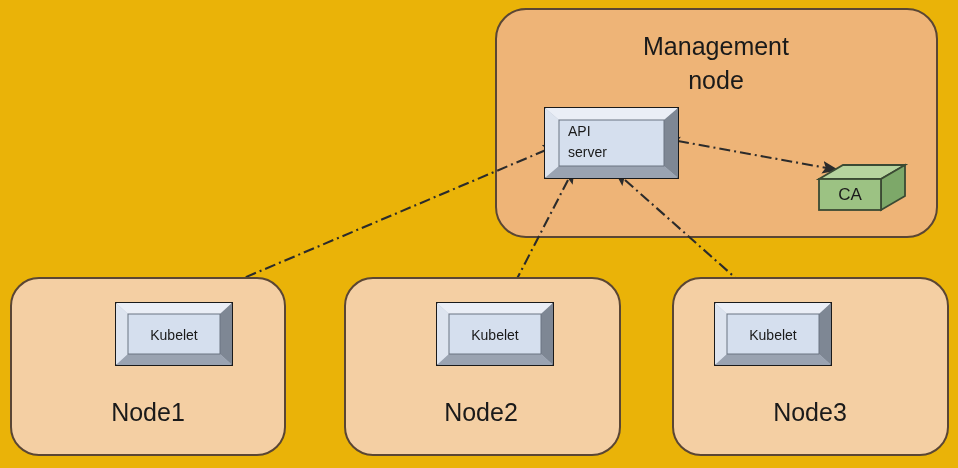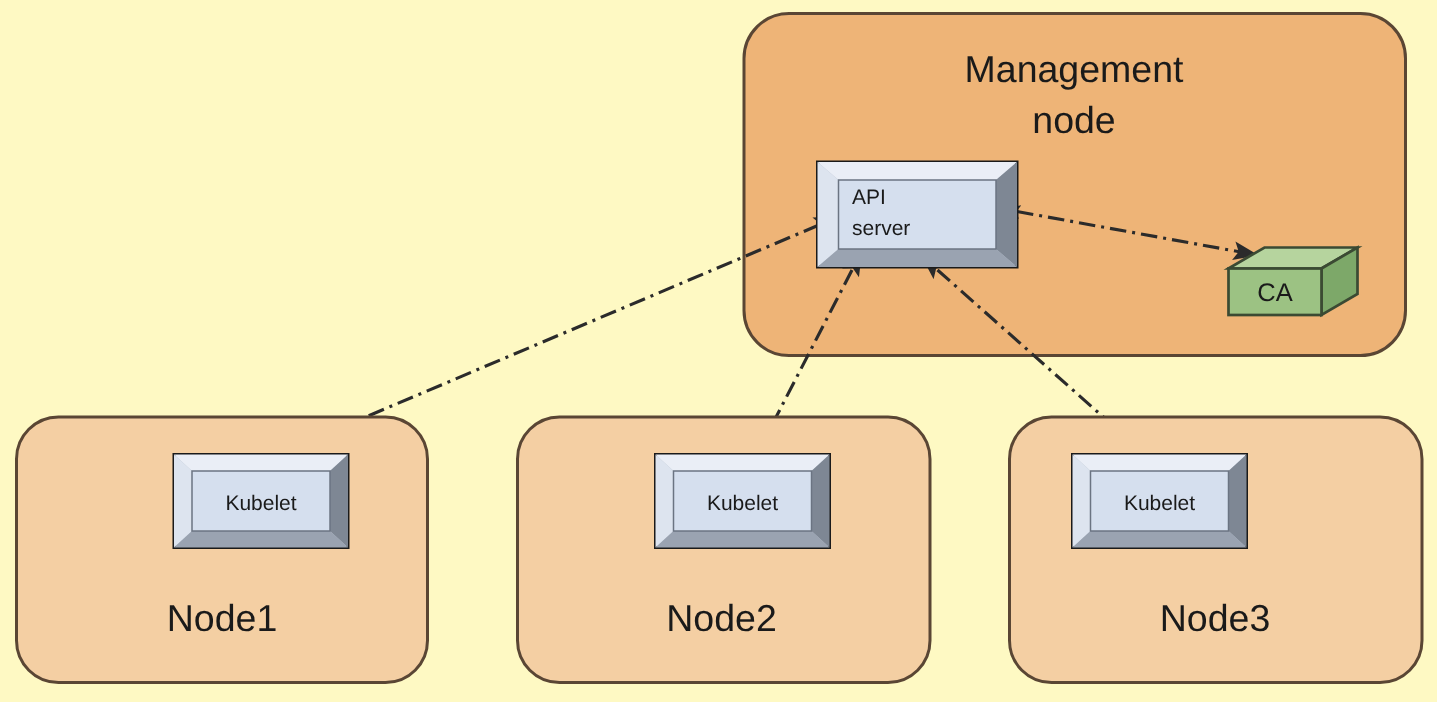--- a/index.html
+++ b/index.html
@@ -8,21 +8,21 @@
     padding: 0;
     background: #ffffff;
   }
   body {
     font-family: "Liberation Sans", sans-serif;
   }
   #diagram-root {
     position: relative;
     width: 958px;
     height: 468px;
-    background: #fef9c3;
+    background: #eab308;
     overflow: hidden;
   }
   #diagram-svg {
     position: absolute;
     left: 0;
     top: 0;
     width: 958px;
     height: 468px;
   }
   .grp-label {

